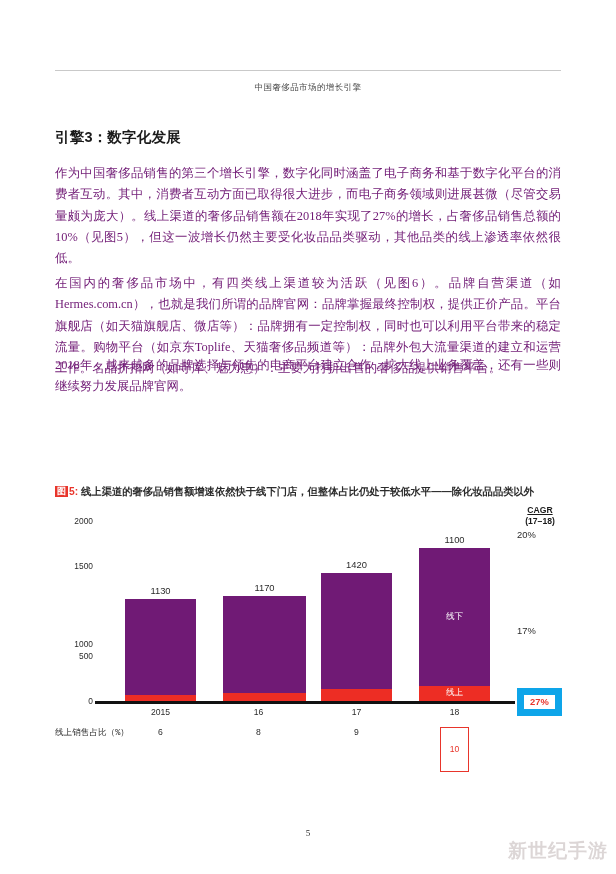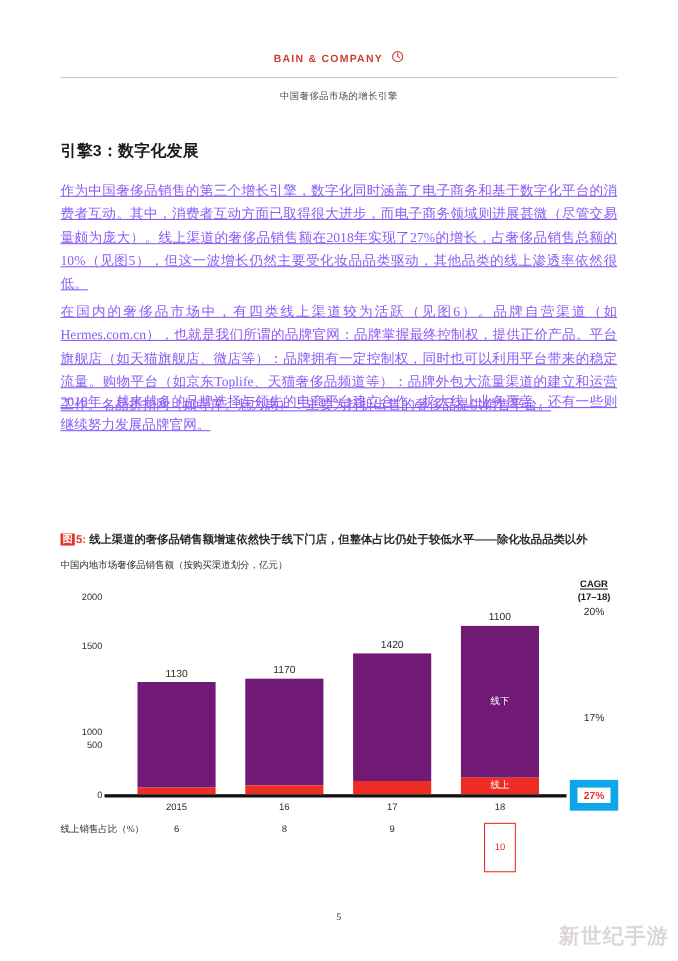--- a/index.html
+++ b/index.html
@@ -75,24 +75,23 @@
     color: #1a1a1a;
     letter-spacing: 0.2px;
   }
 
   .para {
     position: absolute;
     left: 55px;
     width: 506px;
     font-size: 12.4px;
     line-height: 21.3px;
-    color: #8b5cf6;
+    color: #701a75;
     text-align: justify;
     text-justify: inter-ideograph;
-    text-decoration: underline;
   }
   .para.p1 { top: 163px; }
   .para.p2 { top: 250px; margin-top: 23px; }
   .para.p3 { top: 355px; }
 
   
   .exhibit {
     position: absolute;
     top: 484px;
     left: 55px;
@@ -202,21 +201,21 @@
     text-align: center;
     font-family: "Liberation Sans", "DejaVu Sans", sans-serif;
     font-size: 8.6px;
     color: #2b2b2b;
   }
 
   .share-row-label {
     position: absolute;
     left: 0px;
     top: 222px;
-    font-family: Liberation Serif, serif;
+    font-family: Liberation Mono, monospace;
     font-size: 8.6px;
     color: #2b2b2b;
     white-space: nowrap;
   }
   .share-val {
     position: absolute;
     top: 222px;
     width: 71px;
     text-align: center;
     font-family: "Liberation Sans", "DejaVu Sans", sans-serif;
@@ -250,21 +249,20 @@
   .cagr-period {
     font-family: "Liberation Sans", "DejaVu Sans", sans-serif;
     font-size: 8.6px;
     font-weight: bold;
     color: #1a1a1a;
     line-height: 11px;
   }
   .cagr-v {
     position: absolute;
     width: 46px;
-    text-align: center;
     font-family: "Liberation Sans", "DejaVu Sans", sans-serif;
     font-size: 9.4px;
     color: #2b2b2b;
   }
   .cagr-v.boxed span {
     display: inline-block;
     border: 7px solid #0ea5e9;
     color: #e8352b;
     font-weight: bold;
     padding: 1px 6px;
@@ -291,61 +289,51 @@
     color: rgba(140,120,120,0.30);
     letter-spacing: 1px;
     white-space: nowrap;
   }
 </style>
 </head>
 <body>
 
 <div class="page">
 
-  <div class="brand-bar">
-    <span class="brand-name">BAIN &amp; COMPANY</span>
-    <span class="brand-logo">
-      <svg width="11" height="11" viewBox="0 0 11 11">
-        <circle cx="5.5" cy="5.5" r="4.6" fill="none" stroke="#cc3f34" stroke-width="1"></circle>
-        <path d="M5.5 2.6 L5.5 5.5 L7.5 6.6" fill="none" stroke="#cc3f34" stroke-width="1" stroke-linecap="round"></path>
-      </svg>
-    </span>
-  </div>
   <div class="brand-rule"></div>
   <div class="doc-subtitle">中国奢侈品市场的增长引擎</div>
 
   <div class="section-title">引擎3：数字化发展</div>
 
   <div class="para p1">作为中国奢侈品销售的第三个增长引擎，数字化同时涵盖了电子商务和基于数字化平台的消费者互动。其中，消费者互动方面已取得很大进步，而电子商务领域则进展甚微（尽管交易量颇为庞大）。线上渠道的奢侈品销售额在2018年实现了27%的增长，占奢侈品销售总额的10%（见图5），但这一波增长仍然主要受化妆品品类驱动，其他品类的线上渗透率依然很低。</div>
   <div class="para p2">在国内的奢侈品市场中，有四类线上渠道较为活跃（见图6）。品牌自营渠道（如Hermes.com.cn），也就是我们所谓的品牌官网：品牌掌握最终控制权，提供正价产品。平台旗舰店（如天猫旗舰店、微店等）：品牌拥有一定控制权，同时也可以利用平台带来的稳定流量。购物平台（如京东Toplife、天猫奢侈品频道等）：品牌外包大流量渠道的建立和运营工作。名品折扣网（如寺库、魅力惠）：主要为打折出售的奢侈品提供销售平台。</div>
   <div class="para p3">2018年，越来越多的品牌选择与领先的电商平台建立合作，扩大线上业务覆盖，还有一些则继续努力发展品牌官网。</div>
 
   <div class="exhibit">
     <div class="fig-caption">
       <span class="fig-tag">图</span><span class="fig-num">5:</span>
       <span>线上渠道的奢侈品销售额增速依然快于线下门店，但整体占比仍处于较低水平——除化妆品品类以外</span>
     </div>
-    <div class="fig-subtitle">中国内地市场奢侈品销售额（按购买渠道划分，亿元）</div>
 
     <div class="chart-wrap">
 
       <div class="axis-line"></div>
 
       <div class="plot" id="plot">
           <div class="ytick" style="top: 180px;">0</div>
           <div class="ytick" style="top: 135px;">500</div>
           <div class="ytick" style="top: 107px; margin-top: 16px;">1000</div>
           <div class="ytick" style="top: 45px;">1500</div>
           <div class="ytick" style="top: 0px;">2000</div>
           <div class="bar-col" style="left: 25px; height: 101.7px; margin-top: 40px;">
             <div class="bar-offline" style="bottom: 6.12px; height: 95.58px;"></div>
             <div class="bar-online" style="height: 6.12px;"></div>
             <div class="bar-total" style="top: -14px;">1130</div>
           </div>
-          <div class="bar-col" style="left: 123px; height: 105.3px;">
+          <div class="bar-col" style="left: 123px; height: 105.3px; padding-left: 12px;">
             <div class="bar-offline" style="bottom: 8.46px; height: 96.84px;"></div>
             <div class="bar-online" style="height: 8.46px;"></div>
             <div class="bar-total" style="top: -14px;">1170</div>
           </div>
           <div class="bar-col" style="left: 221px; height: 127.8px;">
             <div class="bar-offline" style="bottom: 11.52px; height: 116.28px;"></div>
             <div class="bar-online" style="height: 11.52px;"></div>
             <div class="bar-total" style="top: -14px;">1420</div>
           </div>
           <div class="bar-col" style="left: 319px; height: 153px;">

